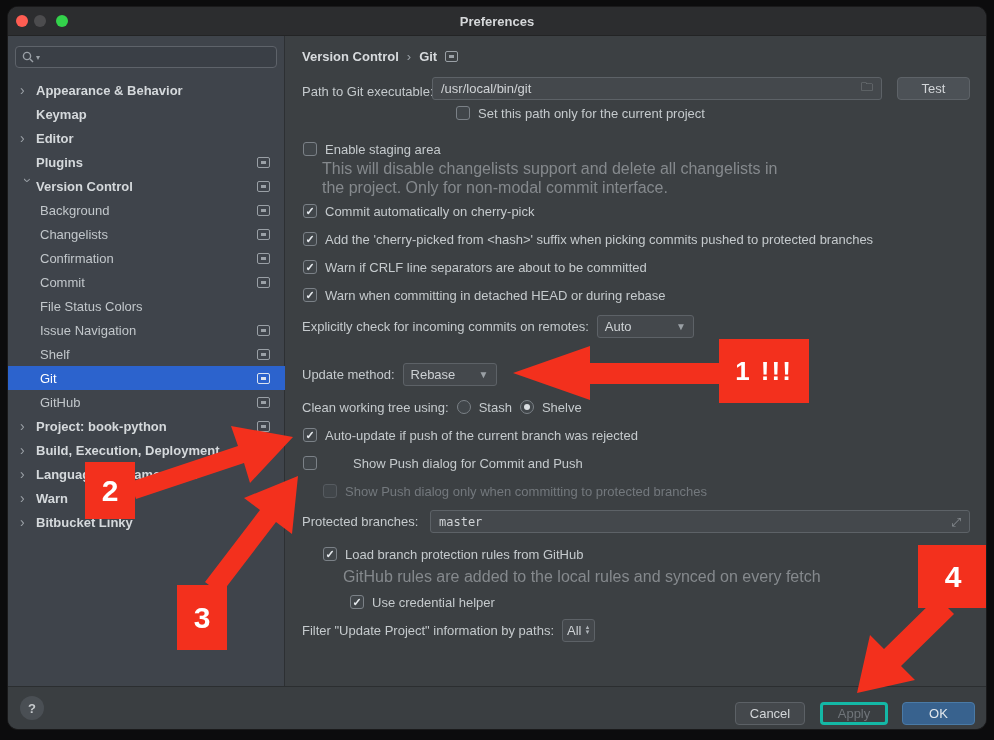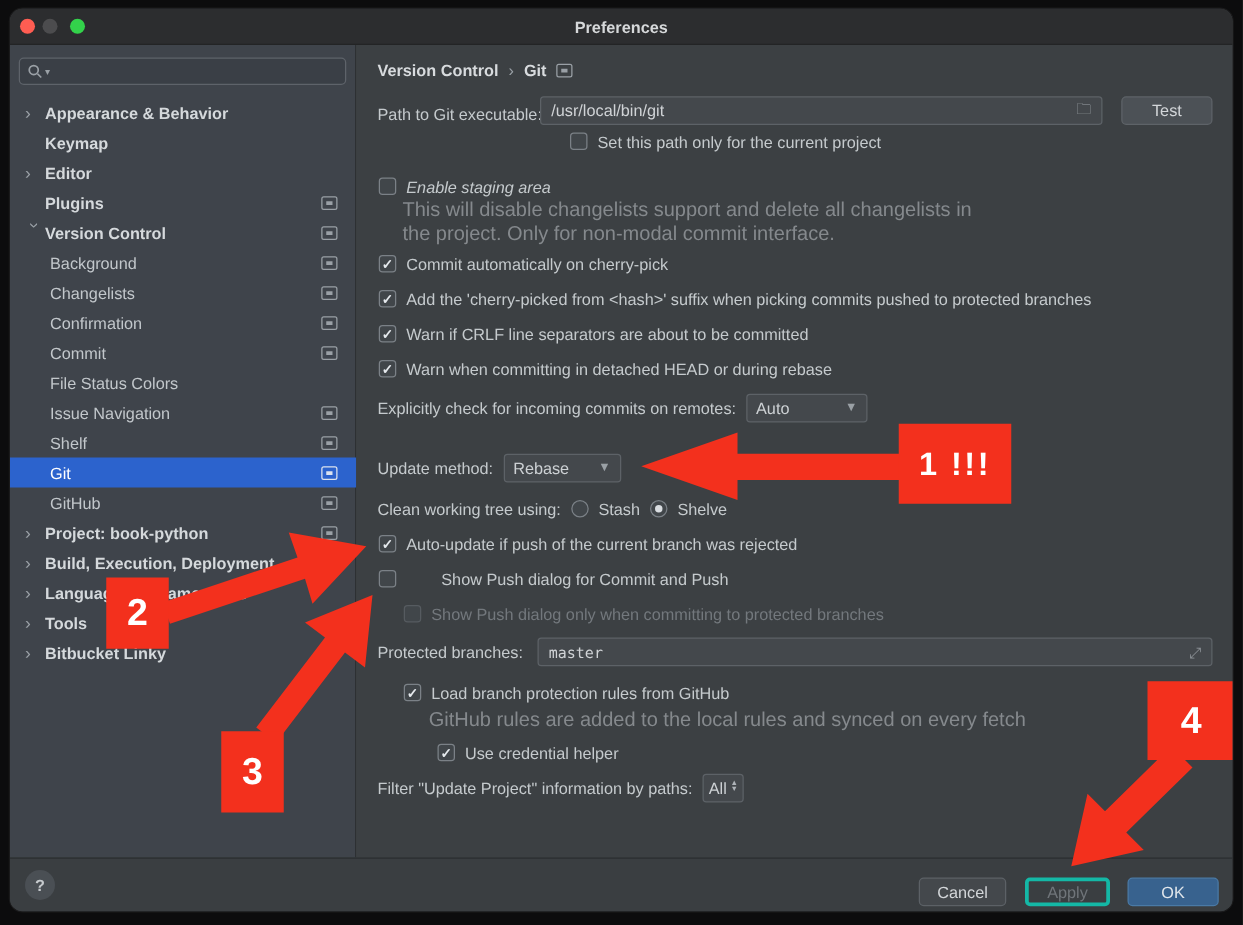--- a/index.html
+++ b/index.html
@@ -183,21 +183,21 @@
         <div class="tree-row">
           <span class="chev">›</span>
           <span class="tree-label b">Build, Execution, Deployment</span>
         </div>
         <div class="tree-row">
           <span class="chev">›</span>
           <span class="tree-label b">Languages &amp; Frameworks</span>
         </div>
         <div class="tree-row">
           <span class="chev">›</span>
-          <span class="tree-label b">Tools</span>
+          <span class="tree-label b">Warn</span>
         </div>
         <div class="tree-row">
           <span class="chev">›</span>
           <span class="tree-label b">Bitbucket Linky</span>
         </div>
       </div>
   </div>
 
   <div id="main">
 
@@ -217,21 +217,21 @@
     </div>
     <div class="abs btn" style="left:612px;top:41px;width:73px;">
         <span>Test</span>
       </div>
 
     <div class="row" style="left:171px;top:67px;">
       <span class="cb"></span>
       <span class="lbl">Set this path only for the current project</span>
     </div>
 
-    <div class="row" style="left:18px;top:103px;font-style:italic;">
+    <div class="row" style="left:18px;top:103px;">
       <span class="cb"></span>
       <span class="lbl">Enable staging area</span>
     </div>
     <div class="abs desc" style="left:37px;top:123px;">
       <div>This will disable changelists support and delete all changelists in</div>
       <div>the project. Only for non-modal commit interface.</div>
     </div>
 
     <div class="row" style="left:18px;top:165px;">
       <span class="cb on"></span>

